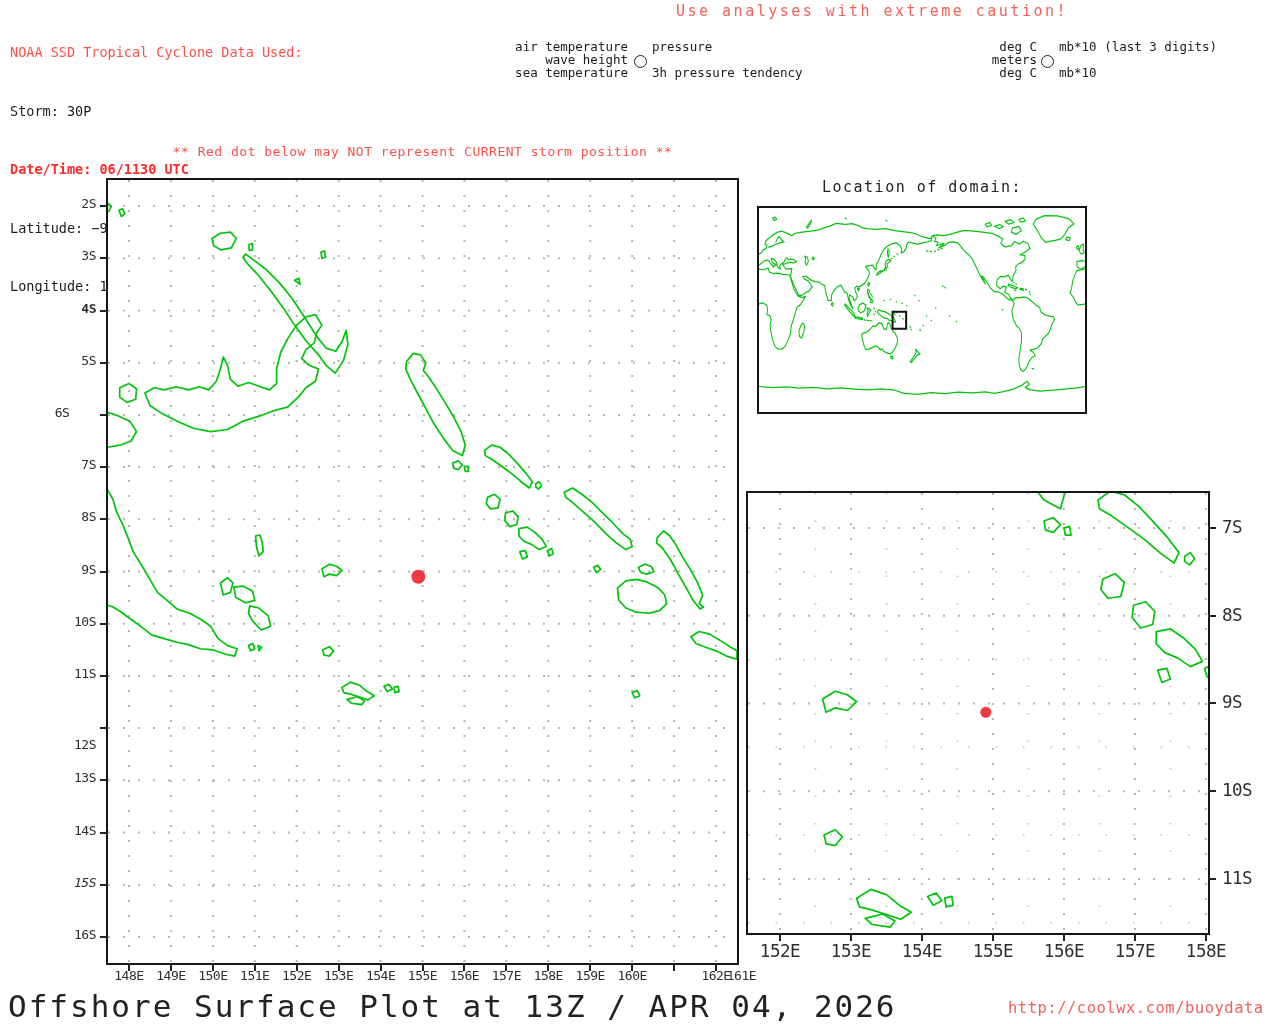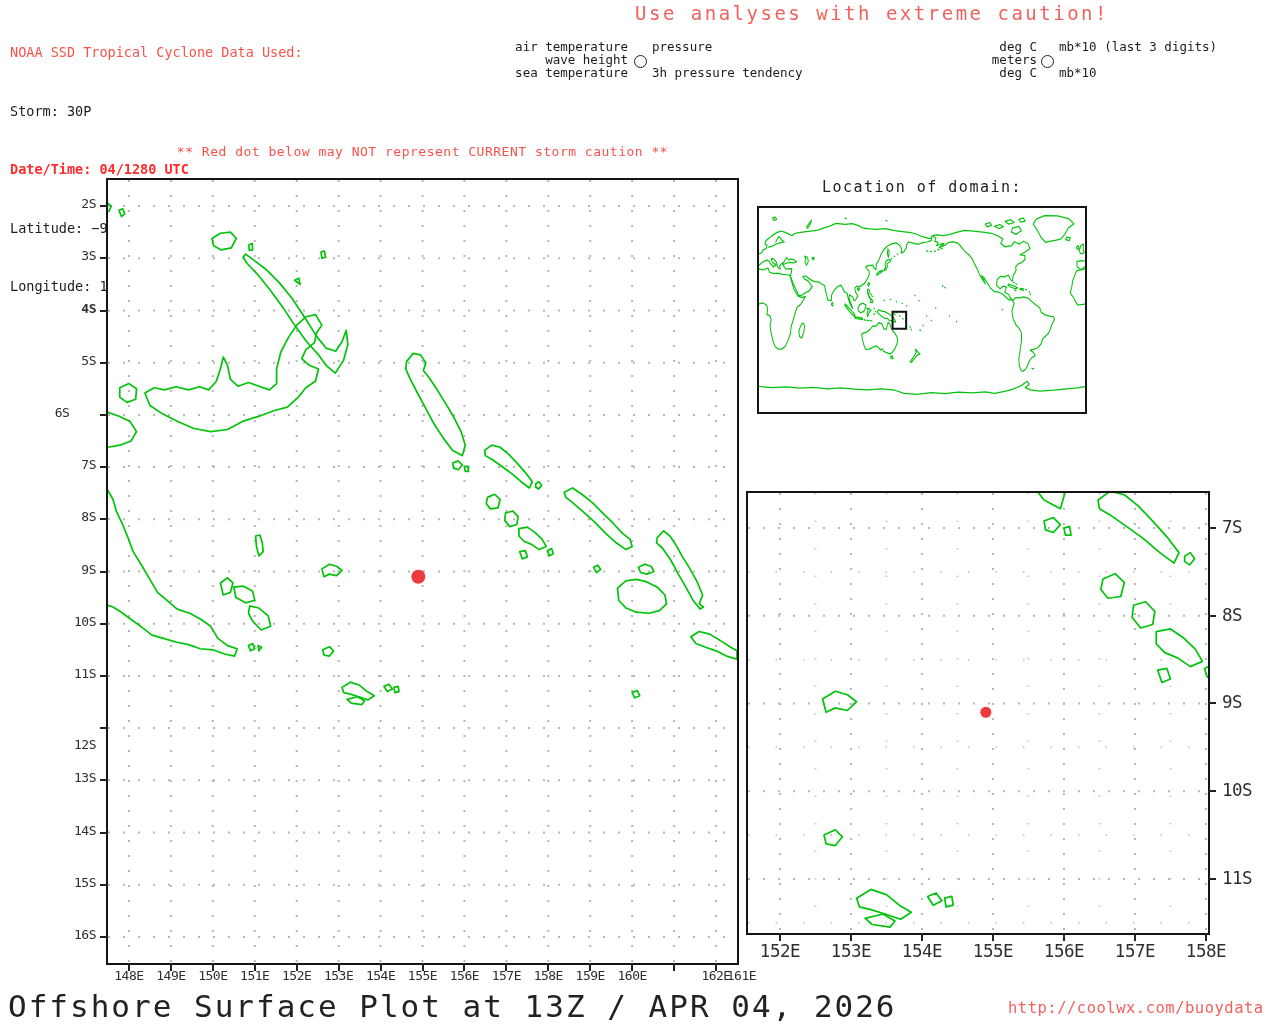--- a/index.html
+++ b/index.html
@@ -4,21 +4,21 @@
 <style>
   html,body{margin:0;padding:0;background:#fff;}
   .stage{position:relative;width:1280px;height:1024px;background:#ffffff;overflow:hidden;
          font-family:"DejaVu Sans Mono", monospace;color:#1b1b1b;}
   .abs{position:absolute;}
   
   .info{left:10px;top:4px;font-size:13.5px;line-height:19.5px;white-space:pre;}
   .red{color:#f8524b;}
   .boldred{color:#ff2a2a;font-weight:bold;}
   
-  .caution{left:592px;top:2px;width:560px;text-align:center;font-size:19px;
+  .caution{left:592px;top:2px;width:560px;text-align:center;font-size:15px;
            letter-spacing:2.5px;color:#f2625c;}
   
   .leg{font-size:12.5px;line-height:13px;}
   .leg .row{height:13px;}
   .leg-left{text-align:right;}
   .leg-circle{width:13px;height:13px;border:1.4px solid #222;border-radius:50%;box-sizing:border-box;}
   
   .warning{left:110px;top:144px;width:625px;text-align:center;font-size:13px;
            letter-spacing:0.5px;color:#f8524b;}
   
@@ -39,21 +39,21 @@
   svg{display:block;}
 </style>
 </head>
 <body>
 
 <div class="stage">
 
   <div class="abs info">
     <div class="red">NOAA SSD Tropical Cyclone Data Used:</div>
     <div>Storm: 30P</div>
-    <div class="boldred">Date/Time: 04/1280 UTC</div>
+    <div class="boldred">Date/Time: 06/1130 UTC</div>
     <div>Latitude: −9.1</div>
     <div>Longitude: 154.9</div>
   </div>
 
   <div class="abs caution">Use analyses with extreme caution!</div>
 
   <div class="abs leg leg-left" style="left:428px;top:40px;width:200px;">
     <div class="row">air temperature</div>
     <div class="row">wave height</div>
     <div class="row">sea temperature</div>
@@ -70,21 +70,21 @@
     <div class="row">meters</div>
     <div class="row">deg C</div>
   </div>
   <div class="abs leg-circle" style="left:1041px;top:55px;"></div>
   <div class="abs leg" style="left:1059px;top:40px;width:220px;">
     <div class="row">mb*10 (last 3 digits)</div>
     <div class="row"></div>
     <div class="row">mb*10</div>
   </div>
 
-  <div class="abs warning">** Red dot below may NOT represent CURRENT storm caution **</div>
+  <div class="abs warning">** Red dot below may NOT represent CURRENT storm position **</div>
 
   <div class="abs inset-title">Location of domain:</div>
 
   <div class="abs map-frame" style="left:757px;top:206px;width:326px;height:204px;">
     <svg id="world-svg" width="326" height="204" viewBox="0 0 360 180" preserveAspectRatio="none">
       <g class="coast" stroke="#00c30a" stroke-width="1.1" fill="none">
         <path d="M0,40.5 L3,39.5 L4.5,37 L8,35.8 L9,33 L6.5,32 L7.5,29 L12,26 L16,23.5 L20,21.5 L25,20.5 L29,21.5 L33,23 L36.5,24.5 L39,22.5 L44,21.8 L50,21 L57,20.5 L65,19.5 L72,17.5 L78,16 L85,13.5 L95,14.5 L103,13.8 L110,15.5 L114,17.5 L122,18.5 L130,18.8 L140,18.2 L150,20 L158,20.8 L166,21.5 L172,22.5 L178,24.5 L183,26 L189,27 L191,25 L190.5,28.5 L186,30 L181,30.5 L176,32 L170,31 L165,30 L163,32.5 L162.5,35.5 L160,38.5 L157,39.8 L157.5,36.5 L156,33.5 L152,30.8 L147,31.5 L142,33.5 L138,36.5 L135,40.5 L132,46.8 L129.5,49.5 L129.3,54.5 L126.5,52.5 L125.8,50.5 L121.5,50.8 L117.8,51.5 L119,53.5 L121.5,55.5 L121.8,58.5 L120,62 L116.5,66.5 L113,68.5 L110,69.8 L108.2,68.8 L105.8,70.5 L106.5,74 L109,77.5 L106.5,81.2 L104.8,81.5 L103.5,78.5 L100,76.5 L99.5,80 L101.5,84 L103.5,88.7 L100.5,84.5 L98.5,80 L97.5,75.5 L94.5,74 L90.5,68 L86.5,69.5 L83,72.5 L80.3,76.5 L79.8,81.8 L76,81.2 L73,71.5 L72.5,68.5 L70,67.5 L66.5,65.5 L61.5,65 L56.8,63.2 L51.5,60 L48.3,60.5 L50,62.5 L54.5,64.5 L56.5,67 L58.8,69.5 L55,73.5 L51.5,74.5 L47.8,76.8 L43.8,77.3 L41.8,73.5 L38.8,68.5 L36,63 L34.8,60.2 L35.8,56.5 L36.3,53.5 L32,53.8 L29.8,54 L27.5,51.5 L26.2,49.5 L28.8,49.2 L33.5,48 L38.5,48.5 L41.5,47.5 L38,45.5 L34.5,44.8 L33,46 L30.5,43.8 L28.5,46 L28,47.5 L24.5,49.5 L22.8,51 L23.5,53.8 L21.5,53 L20.2,50.8 L19,47.5 L16,44.8 L13.5,44.5 L14.5,47.8 L16.5,49 L18.5,49.5 L18.8,50.5 L17,51 L16,52.3 L15.5,51.3 L13,49.5 L11,46.8 L9,46 L6.2,46.7 L3.2,48.3 L0.5,50.3"></path>
         <path d="M10.5,34.5 L14,33.8 L18.5,32 L23,30.8 L27.8,29.8 L24.8,28 L22,25 L20.5,27 L18.5,30"></path>
         <path d="M50.5,42.5 L53.5,43.5 L54.5,47 L52.5,50.5 L50.8,48 L51.5,44.5 Z"></path>
         <path d="M59,43.5 L61,43.8 L60.5,45.5 L58.8,45 Z"></path>
@@ -331,21 +331,21 @@
     <div class="axlab axlab-main" style="left:28px;top:613.7px;width:68px;text-align:right;">10S</div>
     <div class="tickmark" style="left:100px;top:674.9000000000001px;width:8px;height:2px;"></div>
     <div class="axlab axlab-main" style="left:28px;top:665.9000000000001px;width:68px;text-align:right;">11S</div>
     <div class="tickmark" style="left:100px;top:727.1px;width:8px;height:2px;"></div>
     <div class="axlab axlab-main" style="left:28px;top:718.1px;width:68px;text-align:right;margin-top:19px;">12S</div>
     <div class="tickmark" style="left:100px;top:779.3000000000001px;width:8px;height:2px;"></div>
     <div class="axlab axlab-main" style="left:28px;top:770.3000000000001px;width:68px;text-align:right;">13S</div>
     <div class="tickmark" style="left:100px;top:831.5px;width:8px;height:2px;"></div>
     <div class="axlab axlab-main" style="left:28px;top:822.5px;width:68px;text-align:right;">14S</div>
     <div class="tickmark" style="left:100px;top:883.7px;width:8px;height:2px;"></div>
-    <div class="axlab axlab-main" style="left:28px;top:874.7px;width:68px;text-align:right;">15S</div>
+    <div class="axlab axlab-main" style="left:28px;top:874.7px;width:68px;text-align:right;font-style:italic;">15S</div>
     <div class="tickmark" style="left:100px;top:935.9000000000001px;width:8px;height:2px;"></div>
     <div class="axlab axlab-main" style="left:28px;top:926.9000000000001px;width:68px;text-align:right;">16S</div>
     <div class="tickmark" style="left:778.9499999999991px;top:933px;width:2px;height:8px;"></div>
     <div class="axlab axlab-zoom" style="left:749.9499999999991px;top:941px;width:60px;text-align:center;">152E</div>
     <div class="tickmark" style="left:849.9499999999991px;top:933px;width:2px;height:8px;"></div>
     <div class="axlab axlab-zoom" style="left:820.9499999999991px;top:941px;width:60px;text-align:center;">153E</div>
     <div class="tickmark" style="left:920.9499999999991px;top:933px;width:2px;height:8px;"></div>
     <div class="axlab axlab-zoom" style="left:891.9499999999991px;top:941px;width:60px;text-align:center;">154E</div>
     <div class="tickmark" style="left:991.9499999999991px;top:933px;width:2px;height:8px;"></div>
     <div class="axlab axlab-zoom" style="left:962.9499999999991px;top:941px;width:60px;text-align:center;">155E</div>

